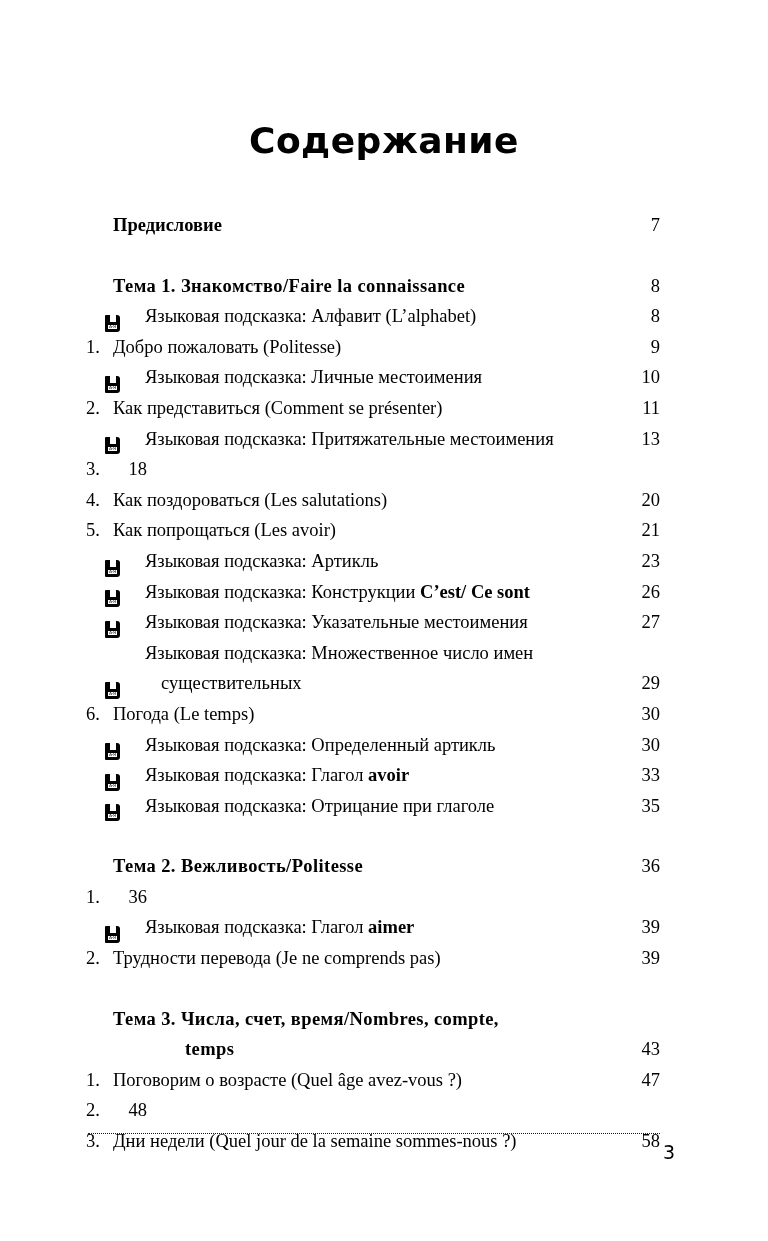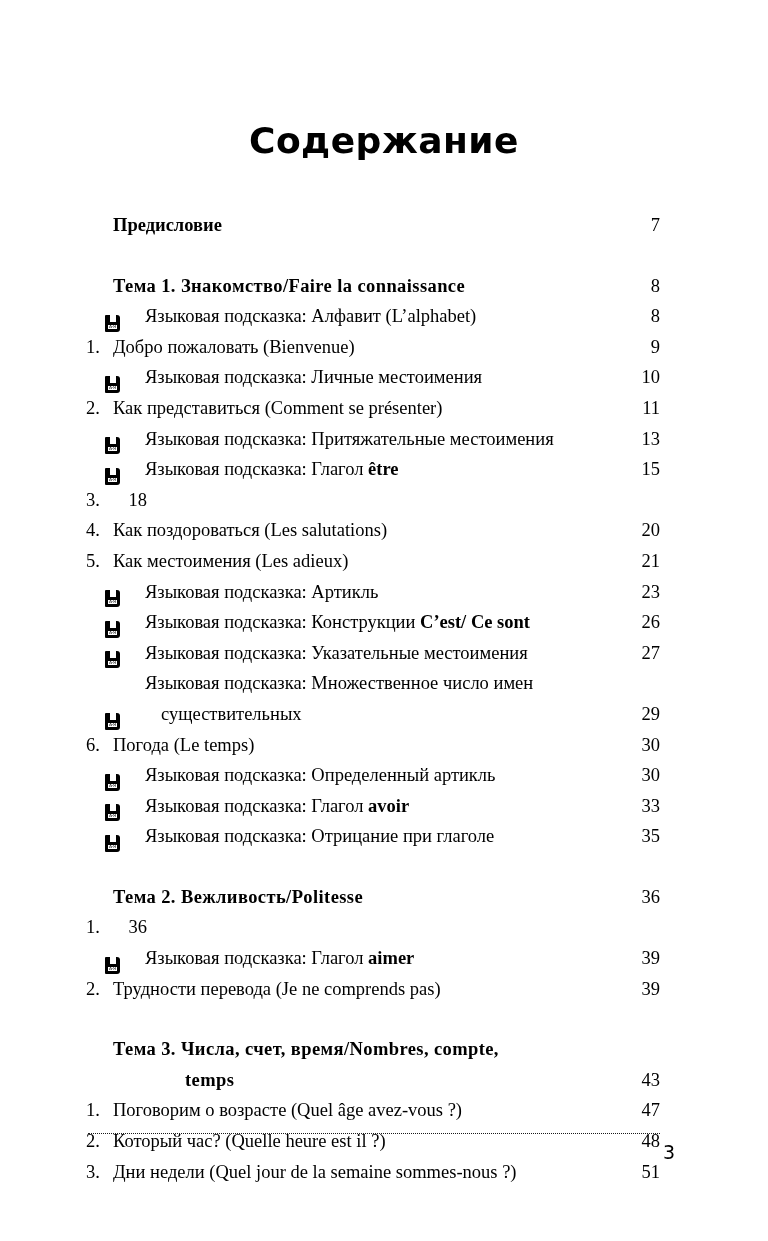--- a/index.html
+++ b/index.html
@@ -221,21 +221,21 @@
             <span class="az">A-Я</span>
           </span>
         </div>
         <div class="label">Языковая подсказка: Алфавит (L’alphabet)</div>
         <div class="pageno">8</div>
       </div>
       <div class="row">
         <div class="lead">
           <span class="num">1.</span>
         </div>
-        <div class="label">Добро пожаловать (Bienvenue)</div>
+        <div class="label">Добро пожаловать (Politesse)</div>
         <div class="pageno">9</div>
       </div>
       <div class="row hint">
         <div class="lead">
           <span class="dict-icon">
             <span class="az">A-Я</span>
           </span>
         </div>
         <div class="label">Языковая подсказка: Личные местоимения</div>
         <div class="pageno">10</div>
@@ -249,47 +249,38 @@
       </div>
       <div class="row hint">
         <div class="lead">
           <span class="dict-icon">
             <span class="az">A-Я</span>
           </span>
         </div>
         <div class="label">Языковая подсказка: Притяжательные местоимения</div>
         <div class="pageno">13</div>
       </div>
-      <div class="row hint">
-        <div class="lead">
-          <span class="dict-icon">
-            <span class="az">A-Я</span>
-          </span>
-        </div>
-        <div class="label">Языковая подсказка: Глагол <b>être</b></div>
-        <div class="pageno">15</div>
-      </div>
       <div class="row">
         <div class="lead">
           <span class="num">3.</span>
         </div>
         <div class="pageno">18</div>
       </div>
       <div class="row">
         <div class="lead">
           <span class="num">4.</span>
         </div>
         <div class="label">Как поздороваться (Les salutations)</div>
         <div class="pageno">20</div>
       </div>
       <div class="row">
         <div class="lead">
           <span class="num">5.</span>
         </div>
-        <div class="label">Как местоимения (Les adieux)</div>
+        <div class="label">Как попрощаться (Les avoir)</div>
         <div class="pageno">21</div>
       </div>
       <div class="row hint">
         <div class="lead">
           <span class="dict-icon">
             <span class="az">A-Я</span>
           </span>
         </div>
         <div class="label">Языковая подсказка: Артикль</div>
         <div class="pageno">23</div>
@@ -397,28 +388,27 @@
         <div class="lead">
           <span class="num">1.</span>
         </div>
         <div class="label">Поговорим о возрасте (Quel âge avez-vous ?)</div>
         <div class="pageno">47</div>
       </div>
       <div class="row">
         <div class="lead">
           <span class="num">2.</span>
         </div>
-        <div class="label">Который час? (Quelle heure est il ?)</div>
         <div class="pageno">48</div>
       </div>
       <div class="row">
         <div class="lead">
           <span class="num">3.</span>
         </div>
         <div class="label">Дни недели (Quel jour de la semaine sommes-nous ?)</div>
-        <div class="pageno">51</div>
+        <div class="pageno">58</div>
       </div>
     </div>
 
   <div class="footer-rule"></div>
   <div class="footer-pageno">3</div>
 
 </div>
 
 </body></html>

